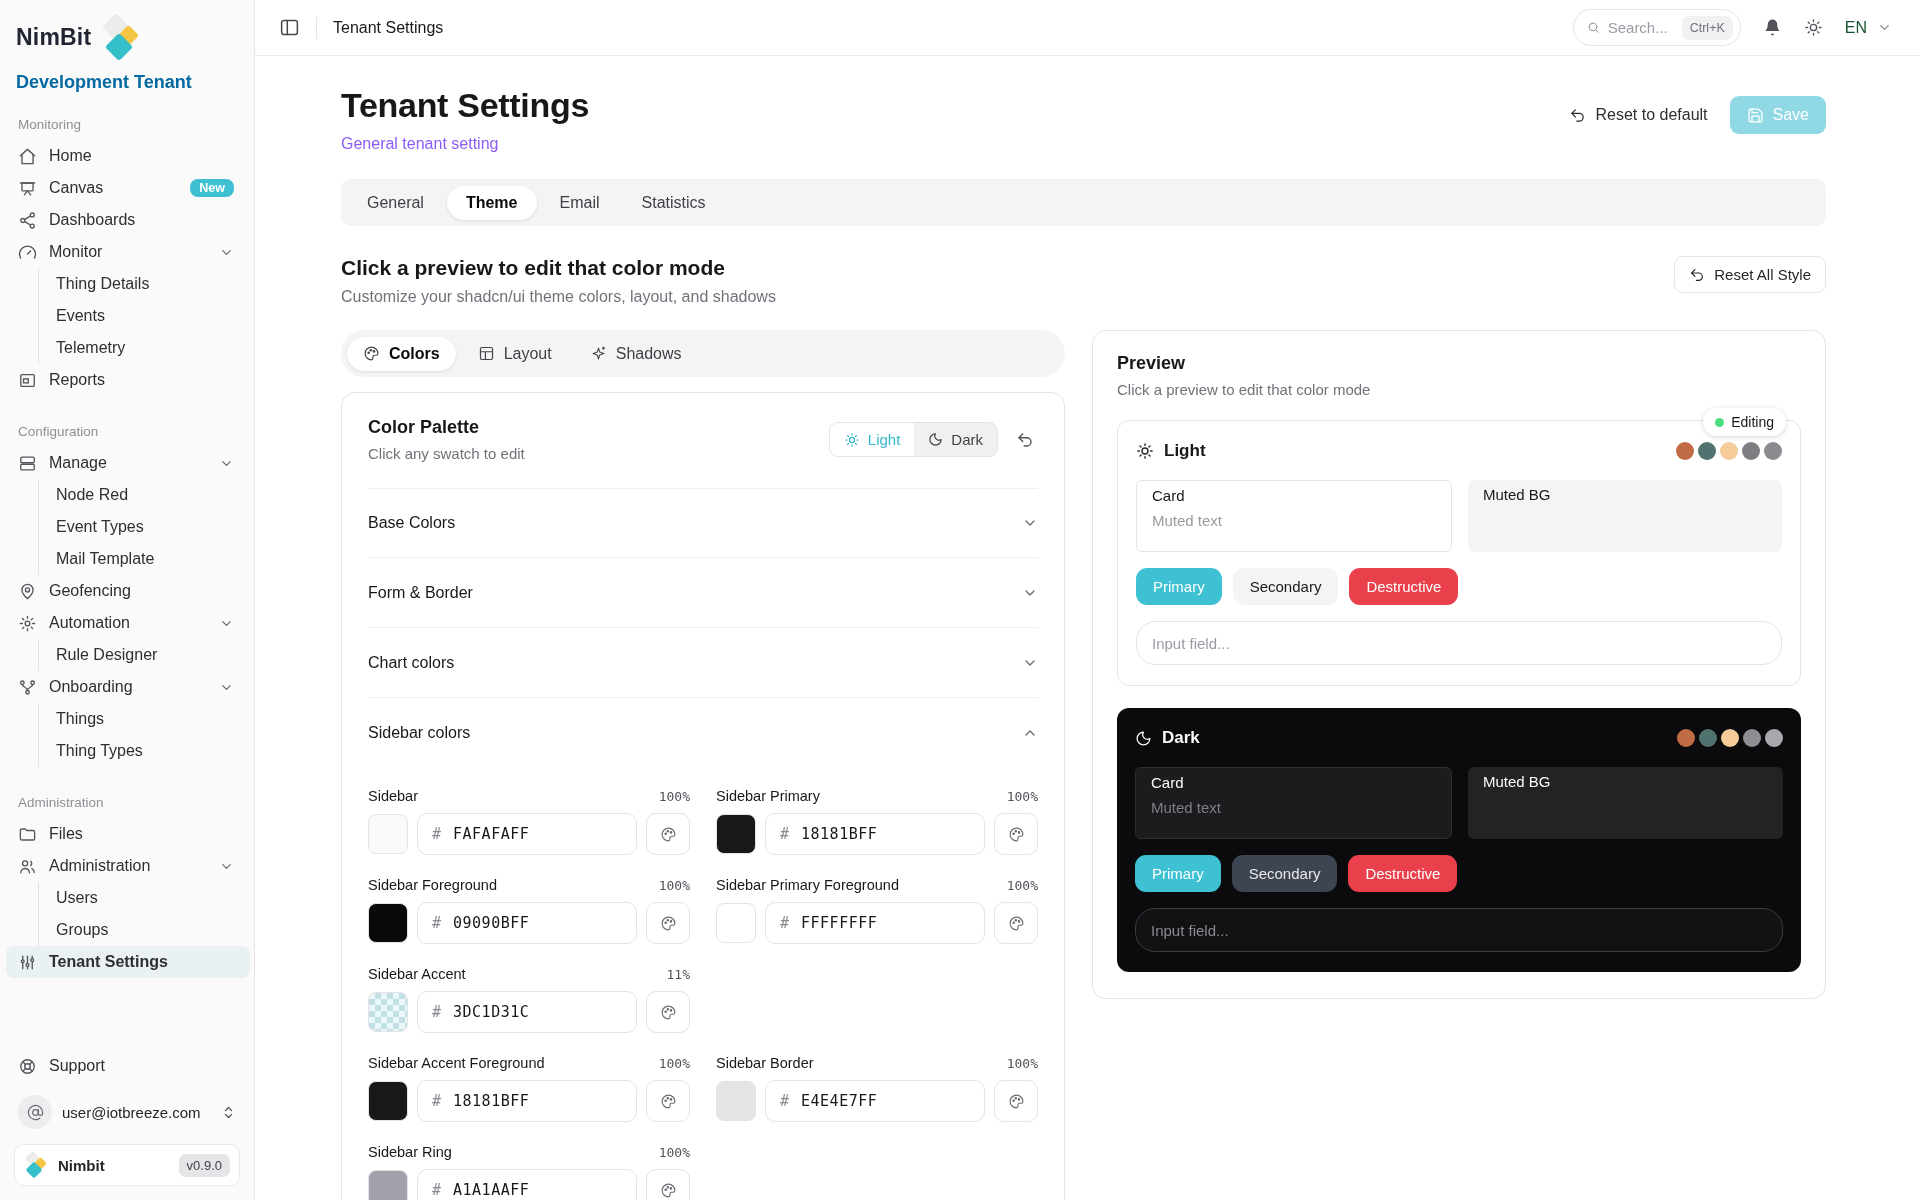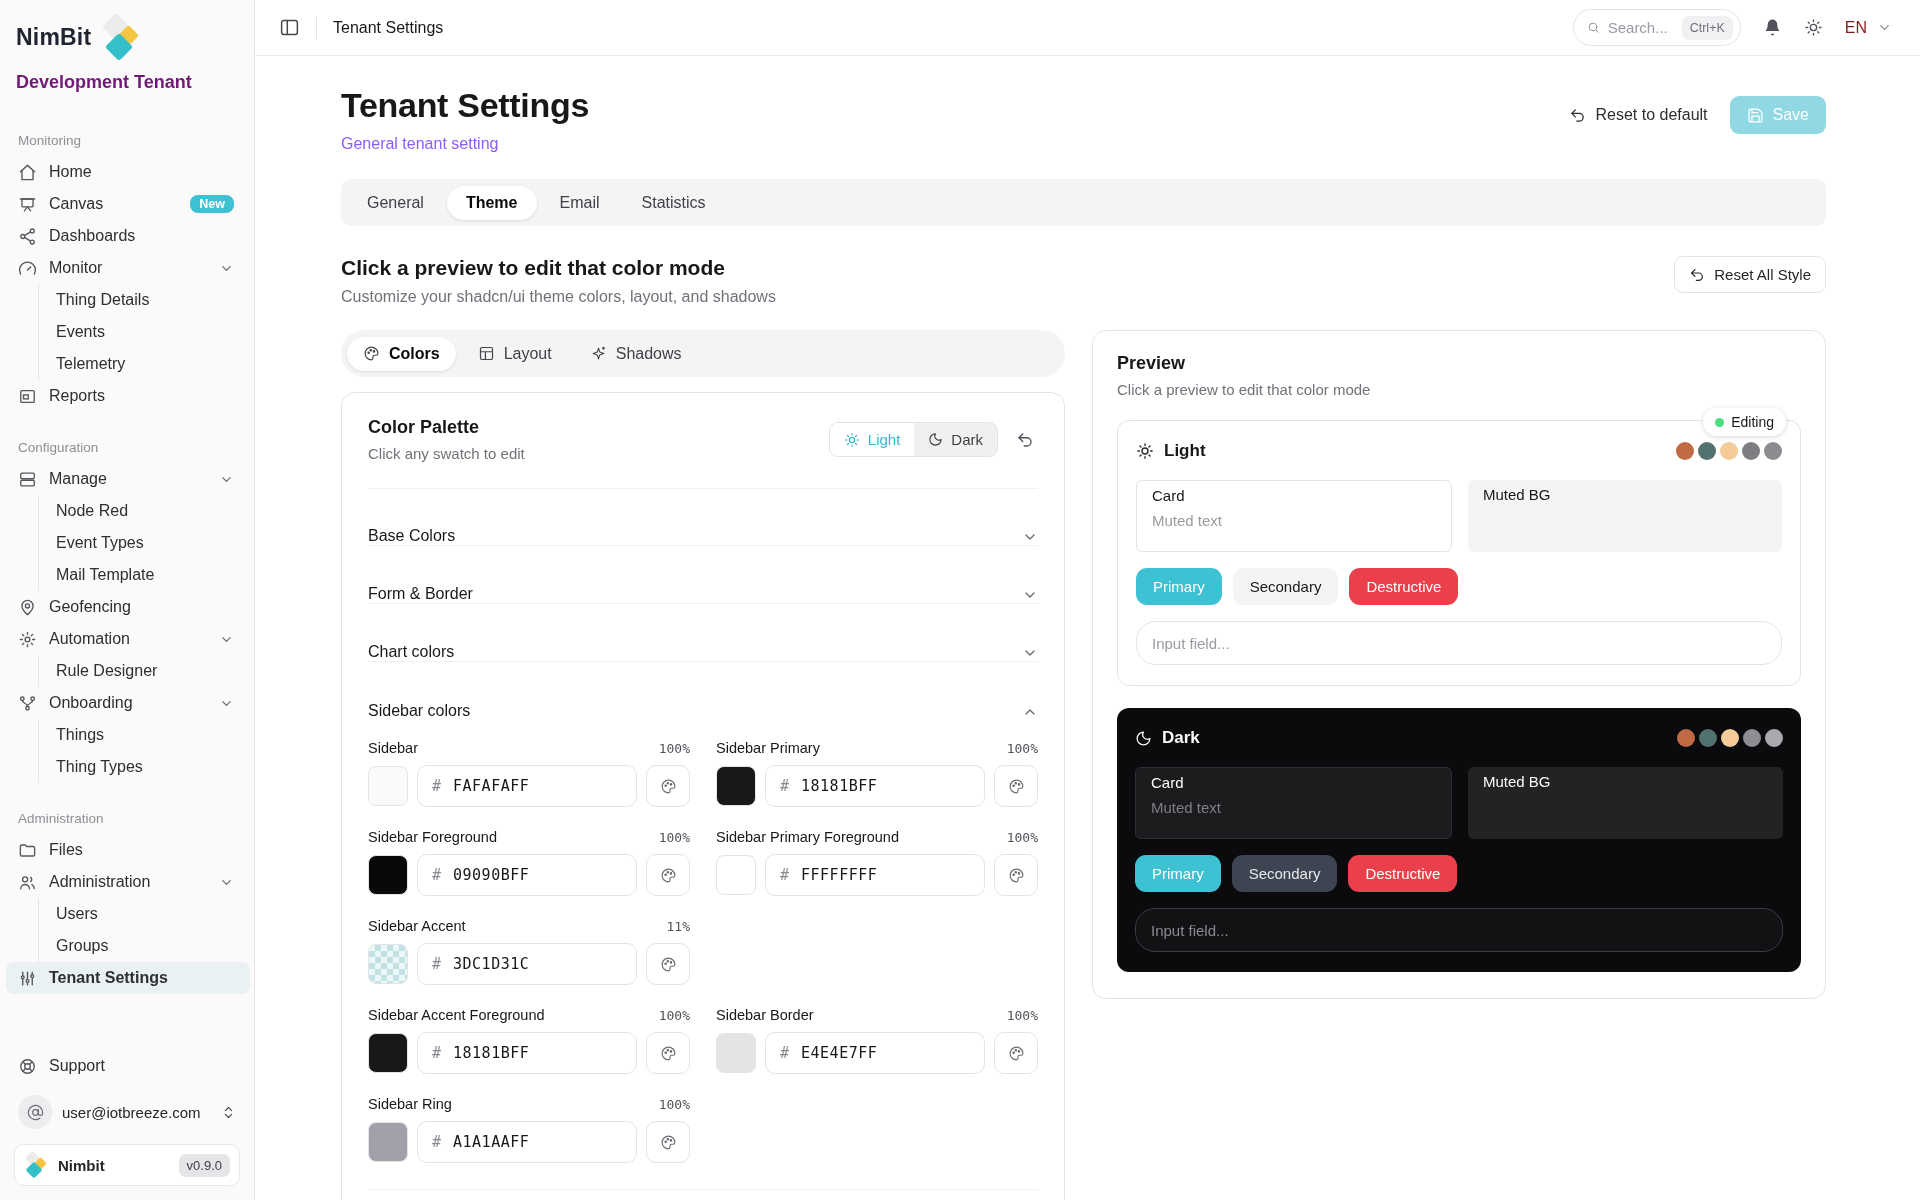--- a/index.html
+++ b/index.html
@@ -15,21 +15,21 @@
   .sidebar { width:255px; min-width:255px; height:1200px; background:#FAFAFA;
     border-right:1px solid #E7E7EA; display:flex; flex-direction:column;
     padding:14px 14px 14px 14px; }
   .logo-row { display:flex; align-items:center; gap:6px; height:46px; padding-left:2px; }
   .logo-text { font-size:23px; font-weight:700; color:#1F2430; letter-spacing:.2px; }
   .logo-mark { position:relative; width:44px; height:44px; }
   .logo-mark i { position:absolute; display:block; transform:rotate(45deg); border-radius:3px; }
   .logo-mark .d1 { width:20px; height:20px; background:#ECECEA; left:9px; top:2px; }
   .logo-mark .d2 { width:15px; height:15px; background:#F6C544; left:24px; top:13px; }
   .logo-mark .d3 { width:20px; height:20px; background:#35BFC9; left:12px; top:22px; }
-  .tenant-name { font-size:18px; font-weight:700; color:#701a75; margin:12px 0 16px 2px; }
+  .tenant-name { font-size:18px; font-weight:700; color:#0369a1; margin:12px 0 0 2px; }
   .nav-section-label { font-size:13.5px; font-weight:500; color:#8F8F96; margin:28px 0 8px 4px; }
   .nav-section-label.first { margin-top:24px; }
   .nav-item { display:flex; align-items:center; gap:12px; height:32px; padding:0 6px 0 4px;
     border-radius:8px; cursor:pointer; color:#2E2E33; font-size:16px; }
   .nav-item .nicon { color:#55555C; width:19px; height:19px; flex:none; }
   .nav-item .nlabel { flex:1; white-space:nowrap; }
   .nav-item .chev { color:#6B6B72; }
   .nav-item.active { background:#E9F1F2; font-weight:600; margin:0 -10px 0 -8px; padding:0 14px 0 12px; border-radius:8px; }
   .nav-sub { margin-left:24px; border-left:1px solid #E4E4E7; padding-left:17px; }
   .nav-subitem { height:32px; display:flex; align-items:center; font-size:16px; color:#2E2E33; cursor:pointer; }
@@ -60,21 +60,21 @@
   .topbar-right { margin-left:auto; display:flex; align-items:center; gap:22px; }
   .search-pill { display:flex; align-items:center; gap:8px; border:1px solid #E4E4E7;
     border-radius:999px; height:37px; padding:0 7px 0 13px; width:168px; background:#fff; cursor:text; }
   .search-pill svg { color:#8A8A91; }
   .search-pill input { border:none; outline:none; width:66px; font-size:15px; color:#3F3F46;
     font-family:inherit; background:transparent; }
   .search-pill input::placeholder { color:#9B9BA3; }
   .kbd { background:#F1F1F3; color:#71717A; font-size:12.5px; border-radius:7px; padding:5px 8px; }
   .icon-btn { color:#52525B; cursor:pointer; }
   .lang { display:flex; align-items:center; gap:10px; cursor:pointer; }
-  .lang .lang-label { font-size:16px; color:#7f1d1d; }
+  .lang .lang-label { font-size:16px; color:#14532d; }
   .lang .chev { color:#8A8A91; }
 
   
   .content { flex:1; overflow:hidden; padding:30px 94px 0 86px; }
   .page-head { display:flex; align-items:flex-start; }
   .page-title { font-size:34px; font-weight:700; letter-spacing:-.3px; }
   .page-sub { font-size:16px; color:#8b5cf6; margin-top:10px; }
   .page-actions { margin-left:auto; display:flex; align-items:center; gap:22px; margin-top:10px; }
   .reset-default { display:flex; align-items:center; gap:9px; font-size:16px; color:#2E2E33; cursor:pointer; background:none; border:none; font-family:inherit; }
   .save-btn { display:flex; align-items:center; gap:9px; background:#90D9E4; color:#fff;
@@ -106,21 +106,21 @@
   .palette-card { margin-top:15px; border:1px solid #E4E4E7; border-radius:14px; padding:24px 26px 26px; background:#fff; }
   .pal-head { display:flex; align-items:center; }
   .pal-title { font-size:18px; font-weight:600; }
   .pal-sub { font-size:15px; color:#71717A; margin-top:7px; }
   .pal-controls { margin-left:auto; display:flex; align-items:center; gap:14px; }
   .mode-toggle { display:flex; border:1px solid #E4E4E7; border-radius:9px; overflow:hidden; background:#F0F0F1; }
   .mode-seg { display:flex; align-items:center; gap:8px; font-size:15px; padding:8px 14px; cursor:pointer; color:#3F3F46; }
   .mode-seg.active { background:#fff; color:#35B9CE; font-weight:500; }
   .undo-btn { color:#52525B; background:none; border:none; cursor:pointer; padding:4px; }
 
-  .acc-row { display:flex; align-items:flex-end; height:58px; border-bottom:1px solid #F0F0F1; cursor:pointer; }
+  .acc-row { display:flex; align-items:center; height:70px; border-bottom:1px solid #F0F0F1; cursor:pointer; }
   .acc-row.first { margin-top:26px; border-top:1px solid #F0F0F1; }
   .acc-label { font-size:16px; font-weight:500; }
   .acc-chev { margin-left:auto; color:#6B6B72; }
 
   .swatch-grid { display:grid; grid-template-columns:1fr 1fr; column-gap:26px; row-gap:22px;
     padding:20px 0 26px; border-bottom:1px solid #F0F0F1; }
   .swatch.span1 { grid-column:1; }
   .swatch-head { display:flex; align-items:baseline; margin-bottom:9px; }
   .swatch-label { font-size:14.5px; color:#18181B; }
   .swatch-pct { margin-left:auto; font-size:13px; color:#52525B; }

